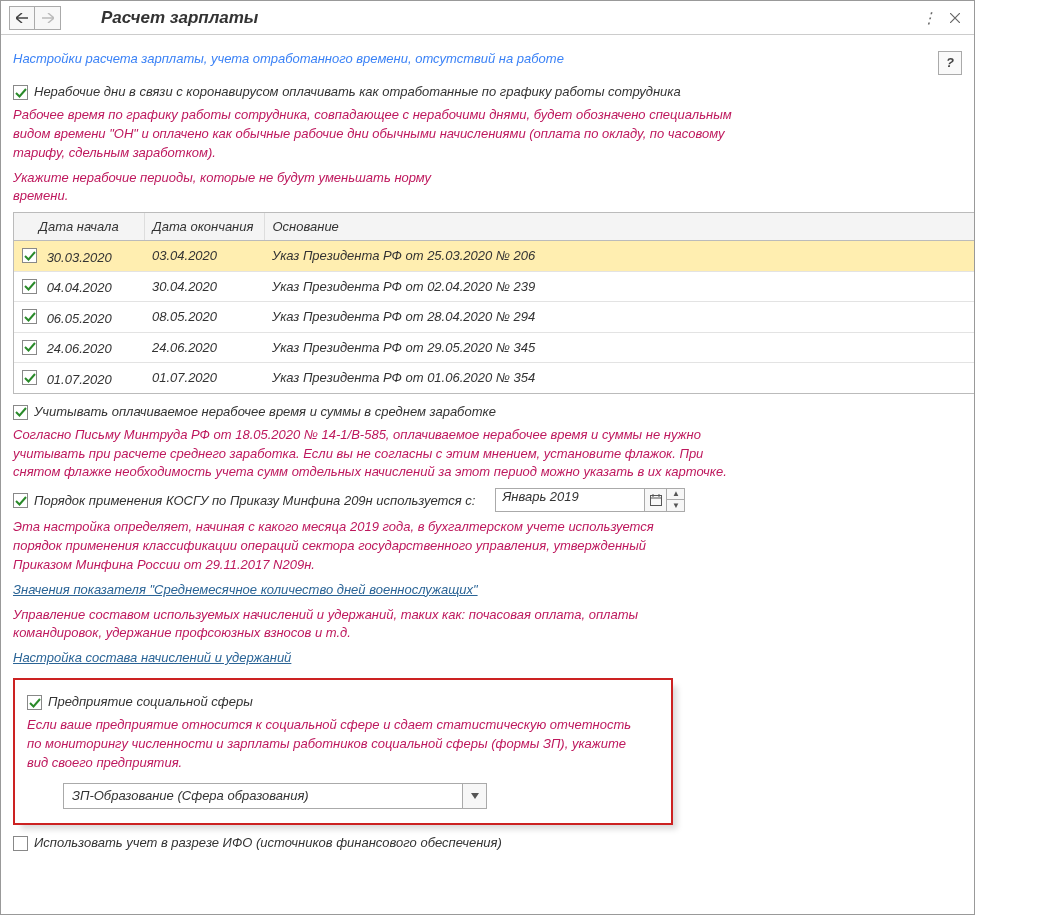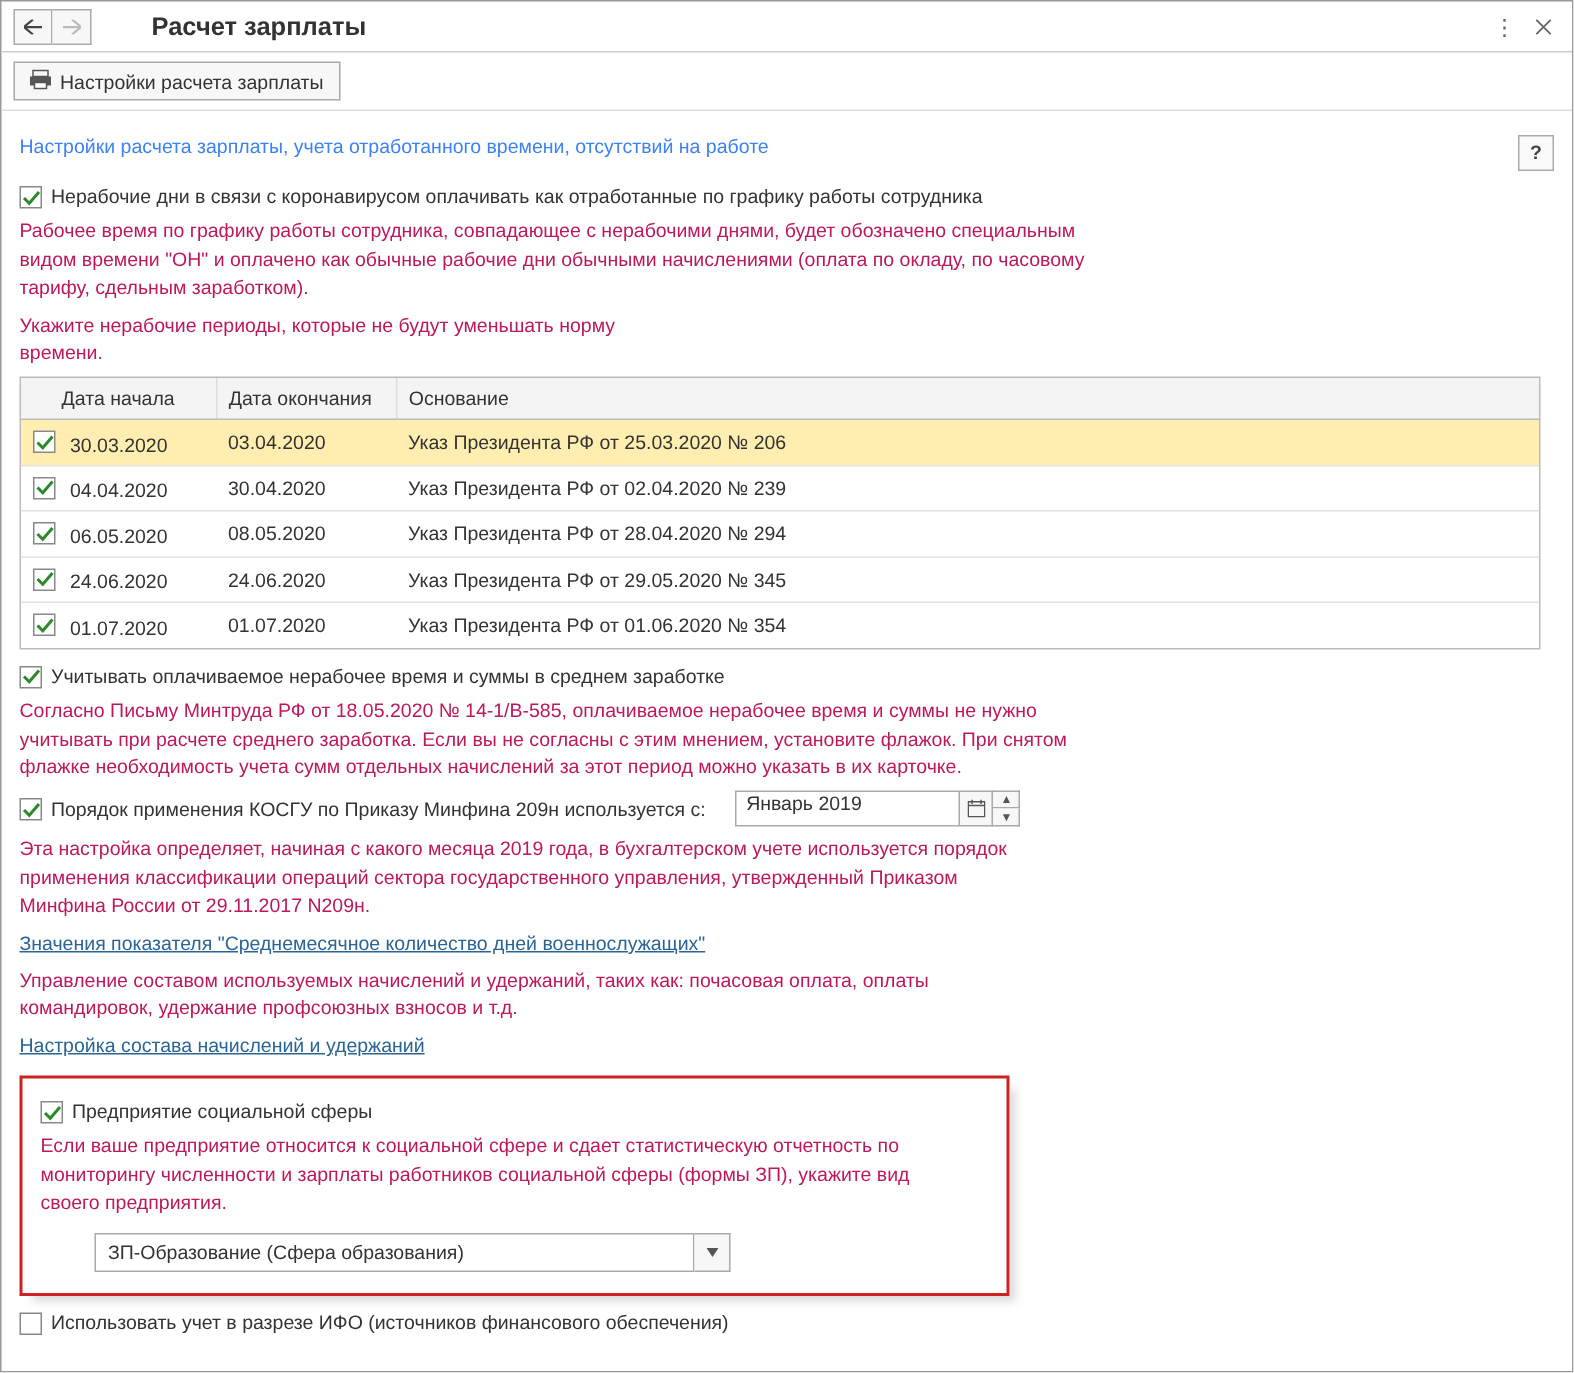--- a/index.html
+++ b/index.html
@@ -4,24 +4,25 @@
 <style>
   * { box-sizing: border-box; }
   html, body {
     margin: 0; padding: 0;
     font-family: Arial, sans-serif;
     font-size: 13px;
     color: #333;
     background: #fff;
   }
   .window {
-    width: 1049px; height: 915px;
+    width: 975px; height: 915px;
     border: 1px solid #999;
     position: relative;
     overflow: hidden;
+    font-style: italic;
   }
   .titlebar {
     display: flex; align-items: center;
     height: 34px;
     padding: 0 8px;
     border-bottom: 1px solid #ccc;
   }
   .navbtn {
     width: 26px; height: 24px;
     border: 1px solid #aaa;
@@ -145,32 +146,20 @@
     <span class="title-text">Расчет зарплаты</span>
     <span class="spacer"></span>
     <span class="winicon">⋮</span>
     <span class="winicon">
       <svg width="10" height="10" viewBox="0 0 10 10">
           <path d="M0 0 L10 10 M10 0 L0 10" stroke="#666" stroke-width="1.2"></path>
         </svg>
     </span>
   </div>
 
-  <div class="toolbar">
-    <div class="btn">
-      <span>
-        <svg width="14" height="14" viewBox="0 0 14 14">
-            <rect x="2" y="1" width="10" height="4" fill="none" stroke="#555"></rect>
-            <rect x="0" y="5" width="14" height="6" fill="#555"></rect>
-            <rect x="3" y="9" width="8" height="4" fill="#fff" stroke="#555"></rect>
-          </svg>
-      </span>
-      <span>Настройки расчета зарплаты</span>
-    </div>
-  </div>
 
   <div class="content">
 
     <div class="subtitle-row">
       <div class="subtitle">Настройки расчета зарплаты, учета отработанного времени, отсутствий на работе</div>
       <div class="help-btn">?</div>
     </div>
 
     <div class="check-row">
       <span class="chk checked">

